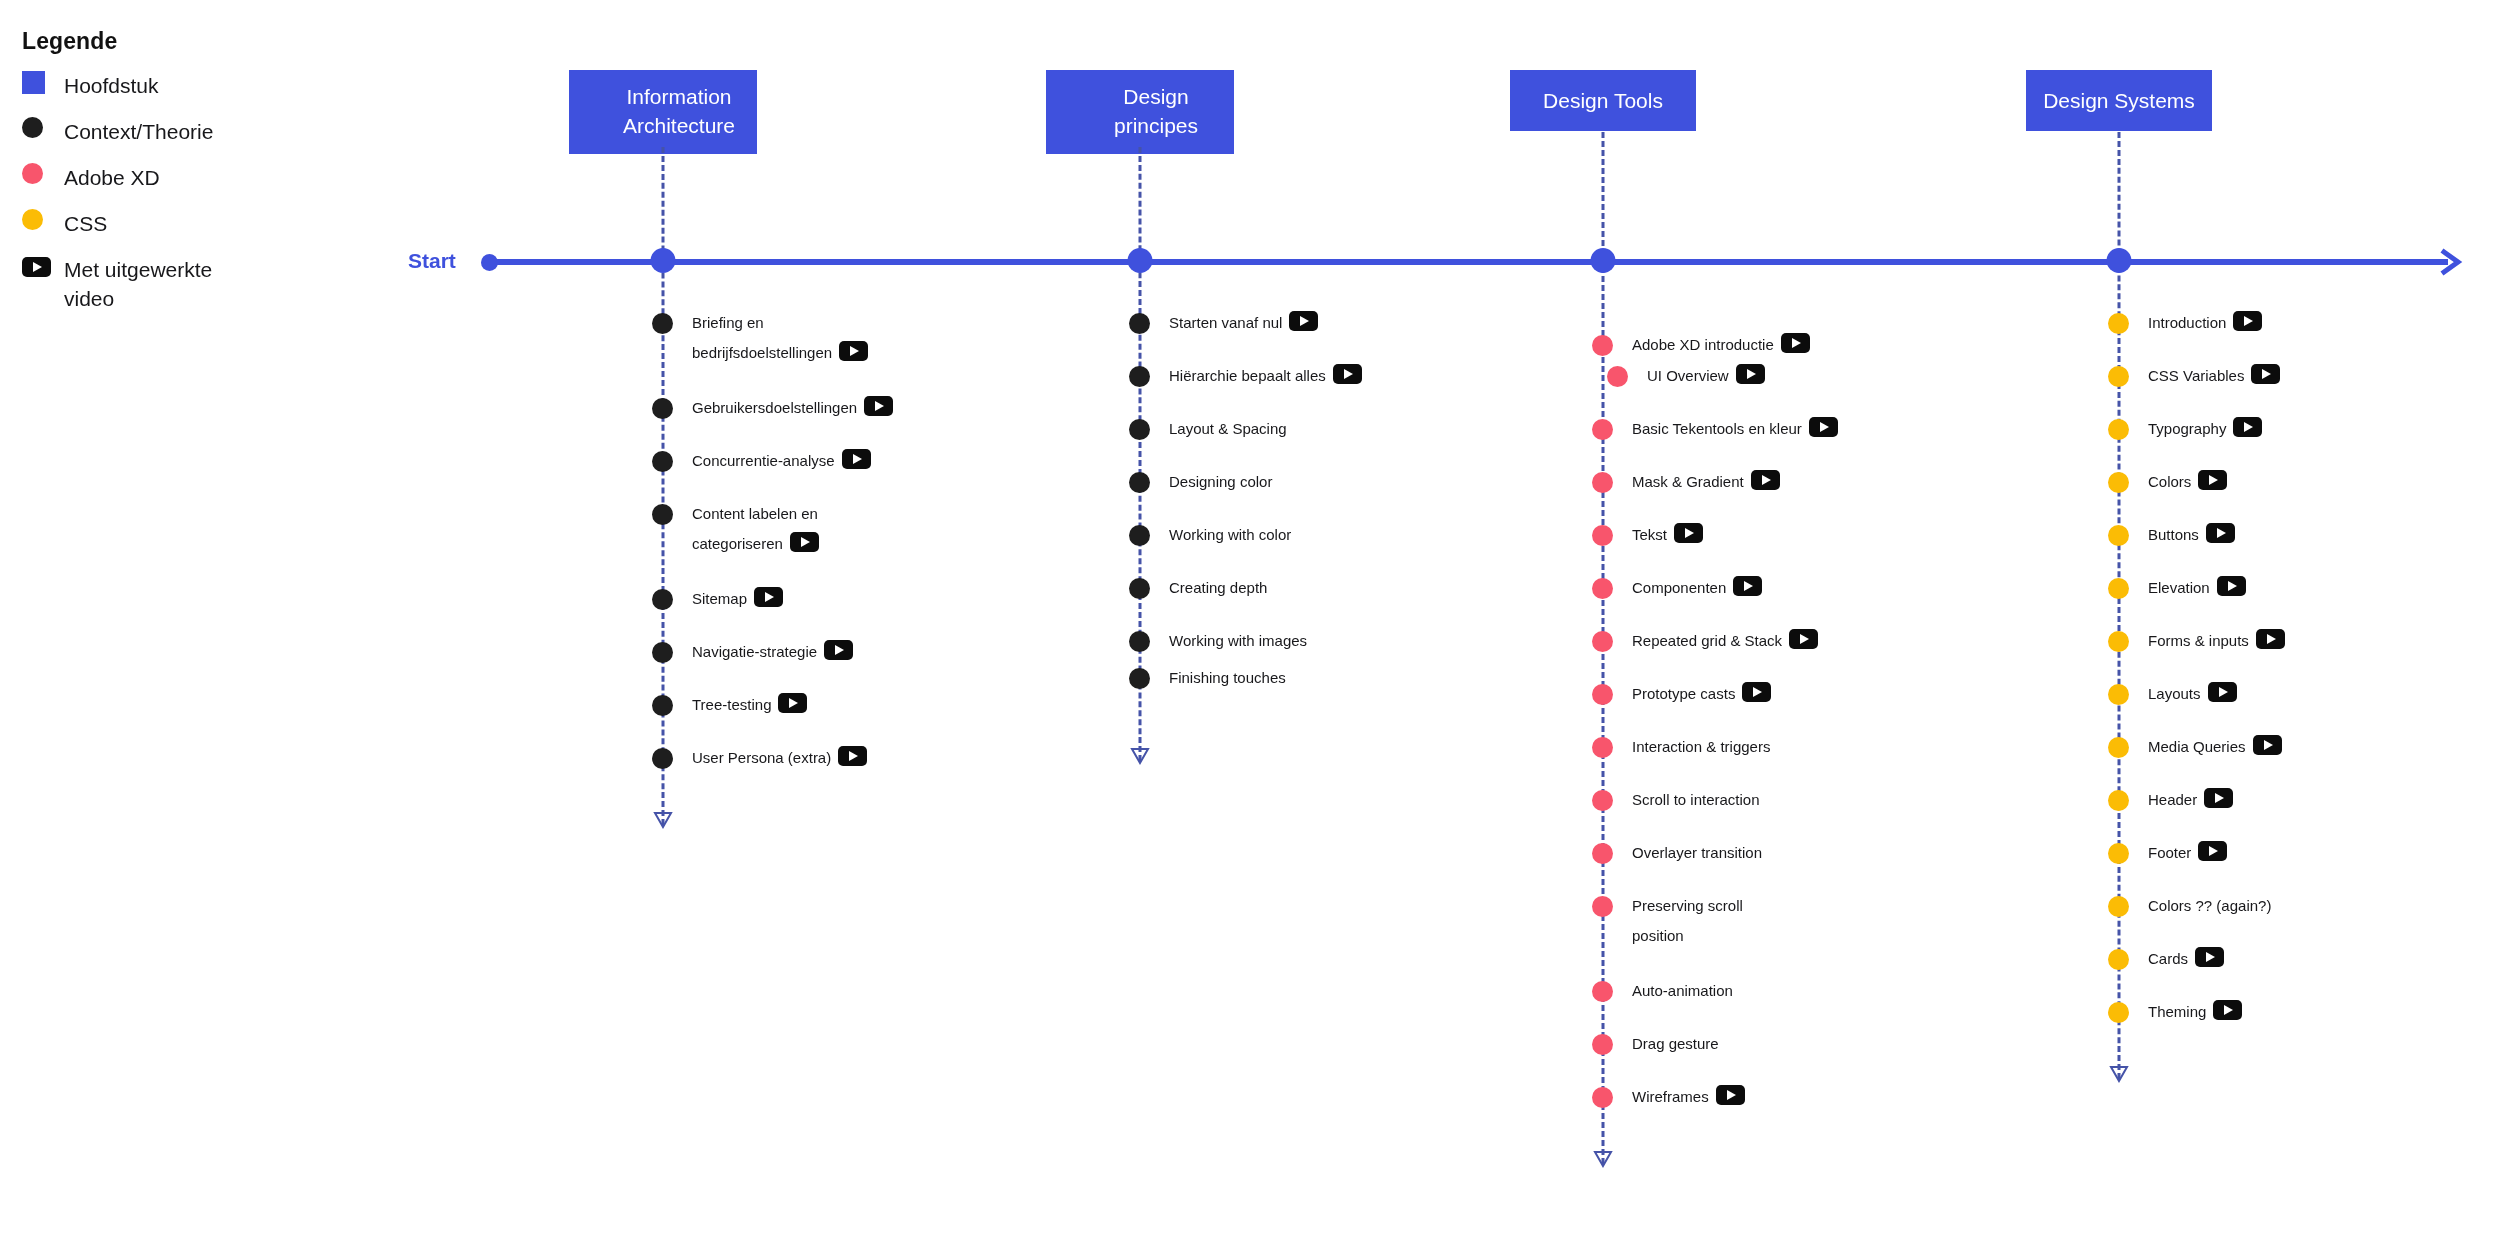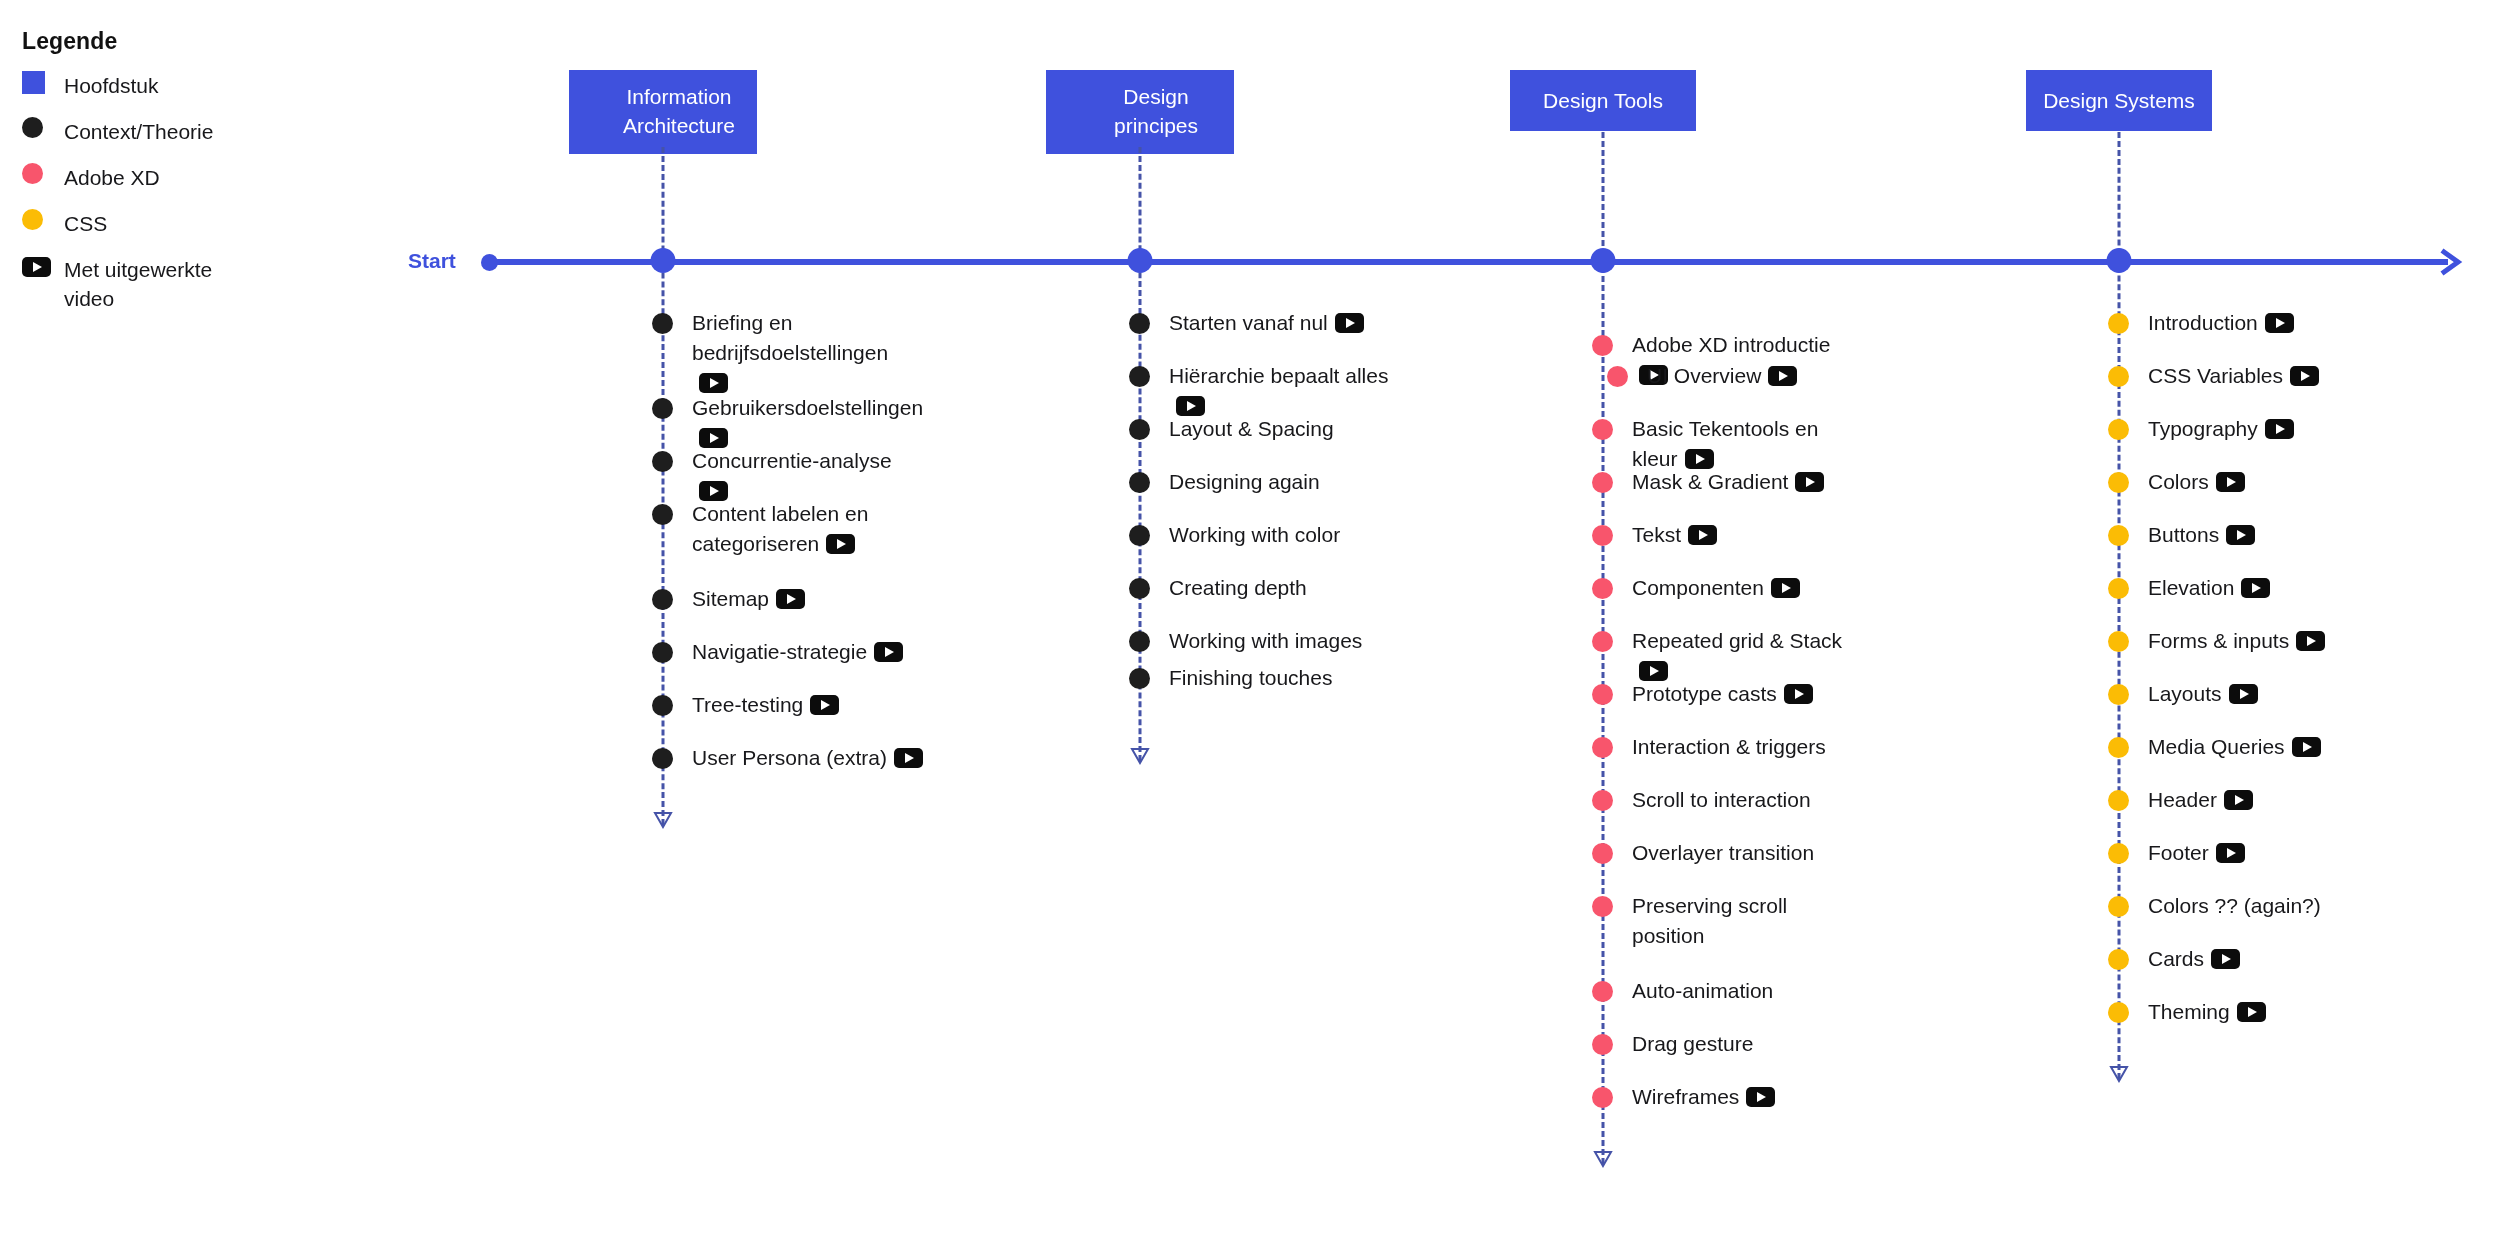--- a/index.html
+++ b/index.html
@@ -95,21 +95,21 @@
   .down-arrow svg { display: block; }
 
   
   .items { position: absolute; top: 300px; left: 0; width: 520px; }
   .item { position: absolute; display: flex; align-items: flex-start; }
   .item-dot {
     width: 21px; height: 21px; border-radius: 50%; flex: none;
     margin-top: 5px;
   }
   .item-text {
-    font-size: 21px; line-height: 30px; color: #18181b;
+    font-size: 15px; line-height: 30px; color: #18181b;
     margin-left: 19px; white-space: pre-line;
   }
   .item-text .yt { margin-left: 7px; }
 </style>
 </head>
 <body>
 
 <div id="root">
 
   <div class="legend">
@@ -217,21 +217,21 @@
           <div class="item" style="top: 53px; left: 249px;">
             <div class="item-dot" style="background: rgb(30, 30, 30);"></div>
             <div class="item-text">Hiërarchie bepaalt alles<span class="yt"></span></div>
           </div>
           <div class="item" style="top: 106px; left: 249px;">
             <div class="item-dot" style="background: rgb(30, 30, 30);"></div>
             <div class="item-text">Layout &amp; Spacing</div>
           </div>
           <div class="item" style="top: 159px; left: 249px;">
             <div class="item-dot" style="background: rgb(30, 30, 30);"></div>
-            <div class="item-text">Designing again</div>
+            <div class="item-text">Designing color</div>
           </div>
           <div class="item" style="top: 212px; left: 249px;">
             <div class="item-dot" style="background: rgb(30, 30, 30);"></div>
             <div class="item-text">Working with color</div>
           </div>
           <div class="item" style="top: 265px; left: 249px;">
             <div class="item-dot" style="background: rgb(30, 30, 30);"></div>
             <div class="item-text">Creating depth</div>
           </div>
           <div class="item" style="top: 318px; left: 249px;">

